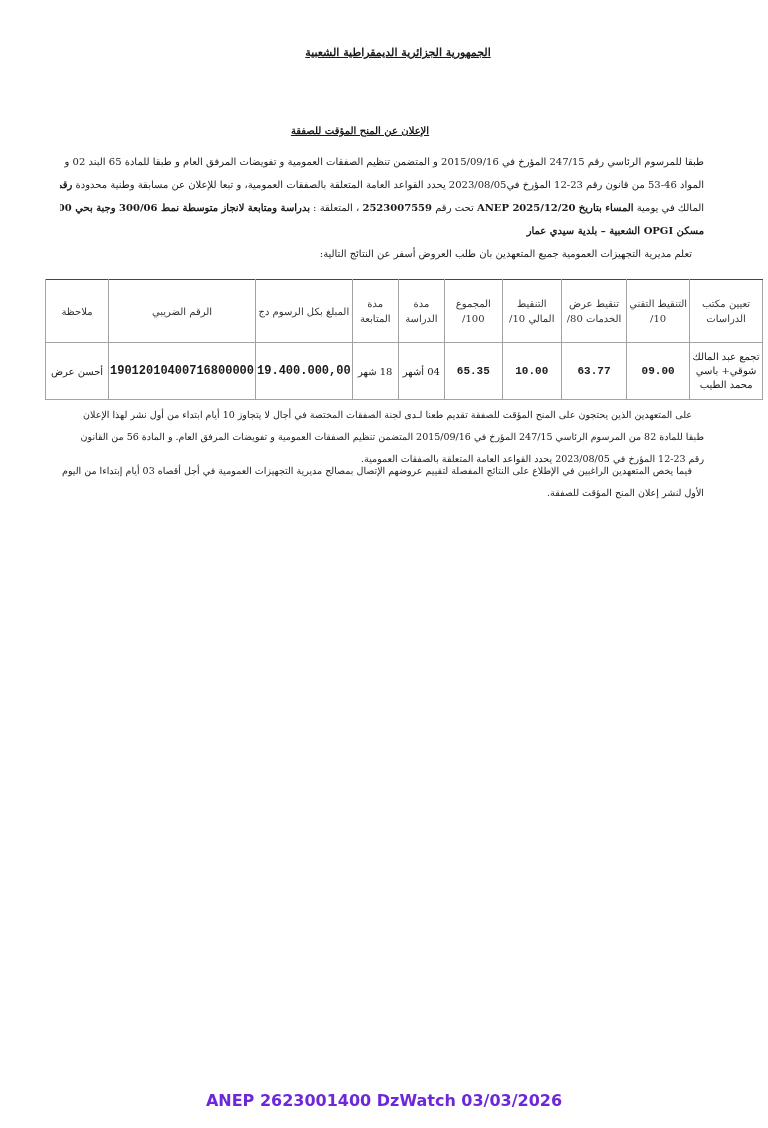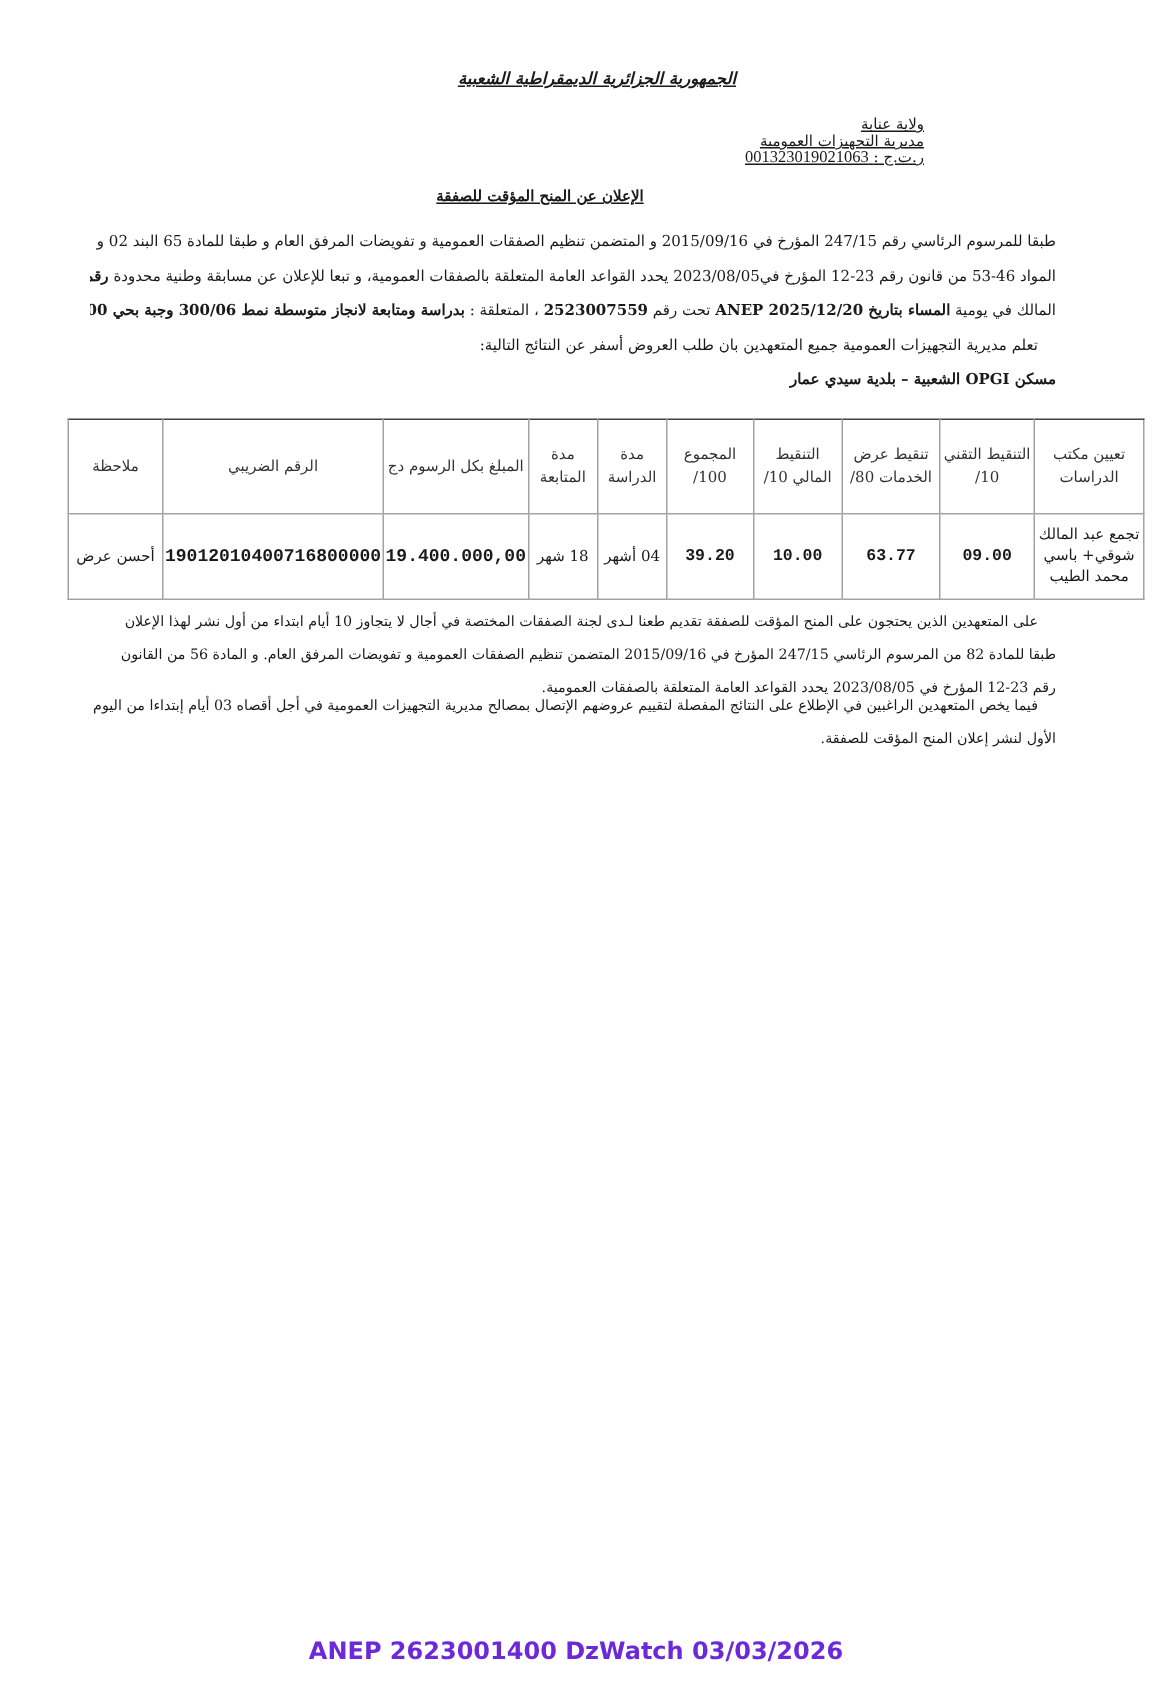--- a/index.html
+++ b/index.html
@@ -2,21 +2,21 @@
 <html><head>
 <meta charset="utf-8">
 <style>
   html, body { margin:0; padding:0; }
   body { width:768px; height:1128px; background:#ffffff; position:relative; overflow:hidden;
          font-family:"DejaVu Serif", serif; color:#1a1a1a; }
   .page { position:absolute; left:0; top:0; width:768px; height:1128px; }
   .rtl { direction:rtl; text-align:right; }
   .abs { position:absolute; }
   .ul { text-decoration:underline; }
-  .title-top { left:0; width:768px; top:46px; text-align:center; font-size:11px; font-weight:bold;font-style:italic; }
+  .title-top { left:0; width:768px; top:46px; text-align:center; font-size:11px; font-weight:bold; }
   .title-top span { position:relative; left:14px; }
   .header-block { right:152px; top:78px; font-size:10px; line-height:11px; }
   .header-block div { text-decoration:underline; }
   .ref-num { font-family:"Liberation Serif", serif; font-size:11px; }
   .subject { left:0; width:768px; top:125px; text-align:center; font-size:10px; font-weight:bold; }
   .subject span { position:relative; left:-24px; text-decoration:underline;text-align:center; }
   .para { font-size:10px; line-height:23px; }
   .p1 { right:64px; left:60px; top:150px; }
   .p1 .line { white-space:nowrap; overflow:hidden; text-align:right; }
   .b { font-weight:bold; }
@@ -35,45 +35,37 @@
 </style>
 </head>
 <body>
 
 <div class="page">
 
   <div class="abs title-top rtl" style="text-align:center;">
     <span class="ul">الجمهورية الجزائرية الديمقراطية الشعبية</span>
   </div>
 
-  <div class="abs header-block rtl">
-    <div>ولاية عنابة</div>
-    <div>مديرية التجهيزات العمومية</div>
-    <div>
-      <span>ر.ت.ج :</span>
-      <span class="ref-num">001323019021063</span>
-    </div>
-  </div>
 
   <div class="abs subject rtl" style="text-align:center;">
     <span>الإعلان عن المنح المؤقت للصفقة</span>
   </div>
 
   <div class="abs para p1 rtl">
     <div class="line">طبقا للمرسوم الرئاسي رقم 247/15 المؤرخ في 2015/09/16 و المتضمن تنظيم الصفقات العمومية و تفويضات المرفق العام و طبقا للمادة 65 البند 02 و</div>
     <div class="line">
       <span>المواد 46-53 من قانون رقم 23-12 المؤرخ في2023/08/05 يحدد القواعد العامة المتعلقة بالصفقات العمومية، و تبعا للإعلان عن مسابقة وطنية محدودة </span><span class="b">رقم 2025/74</span>
     </div>
     <div class="line">
       <span>المالك في يومية </span><span class="b">المساء بتاريخ 2025/12/20 ANEP</span><span> تحت رقم </span><span class="b">2523007559</span><span> ، المتعلقة : </span><span class="b">بدراسة ومتابعة لانجاز متوسطة نمط 300/06 وجبة بحي 1400</span>
     </div>
-    <div class="line" style="padding-right:12px;">تعلم مديرية التجهيزات العمومية جميع المتعهدين بان طلب العروض أسفر عن النتائج التالية:</div>
     <div class="line">
       <span class="b">مسكن OPGI </span><span class="b">الشعبية – بلدية سيدي عمار</span>
     </div>
+    <div class="line" style="padding-right:12px;">تعلم مديرية التجهيزات العمومية جميع المتعهدين بان طلب العروض أسفر عن النتائج التالية:</div>
   </div>
 
   <table class="results">
     <tbody>
         <tr>
       <th style="width:72px;">تعيين مكتب الدراسات</th>
       <th style="width:62px;">التنقيط التقني 10/</th>
       <th style="width:64px;">تنقيط عرض الخدمات 80/</th>
       <th style="width:58px;">التنقيط المالي 10/</th>
       <th style="width:56px;">المجموع 100/</th>
@@ -81,21 +73,21 @@
       <th style="width:44px;text-align:center;">مدة المتابعة</th>
       <th style="width:82px;">المبلغ بكل الرسوم دج</th>
       <th style="width:126px;">الرقم الضريبي</th>
       <th style="width:62px;">ملاحظة</th>
     </tr>
     <tr>
       <td style="line-height:14px;">تجمع عبد المالك شوقي+ باسي محمد الطيب</td>
       <td class="val">09.00</td>
       <td class="val">63.77</td>
       <td class="val">10.00</td>
-      <td class="val">39.20</td>
+      <td class="val">65.35</td>
       <td>04 أشهر</td>
       <td>18 شهر</td>
       <td class="val big">19.400.000,00</td>
       <td class="val big">19012010400716800000</td>
       <td>أحسن عرض</td>
     </tr>
   </tbody>
     </table>
 
   <div class="abs para p2 rtl" style="text-indent:12px;">على المتعهدين الذين يحتجون على المنح المؤقت للصفقة تقديم طعنا لـدى لجنة الصفقات المختصة في أجال لا يتجاوز 10 أيام ابتداء من أول نشر لهذا الإعلان طبقا للمادة 82 من المرسوم الرئاسي 247/15 المؤرخ في 2015/09/16 المتضمن تنظيم الصفقات العمومية و تفويضات المرفق العام. و المادة 56 من القانون رقم 23-12 المؤرخ في 2023/08/05 يحدد القواعد العامة المتعلقة بالصفقات العمومية.</div>

